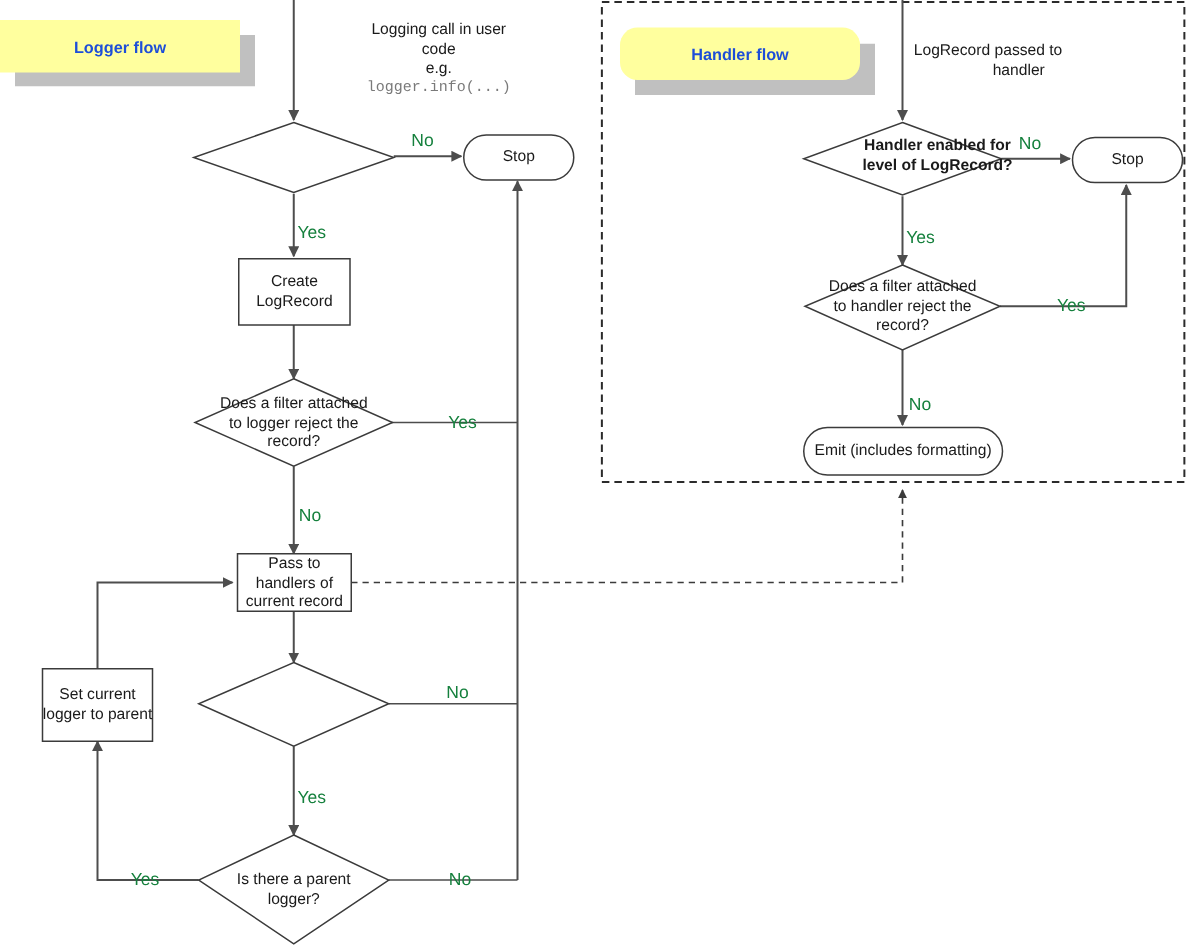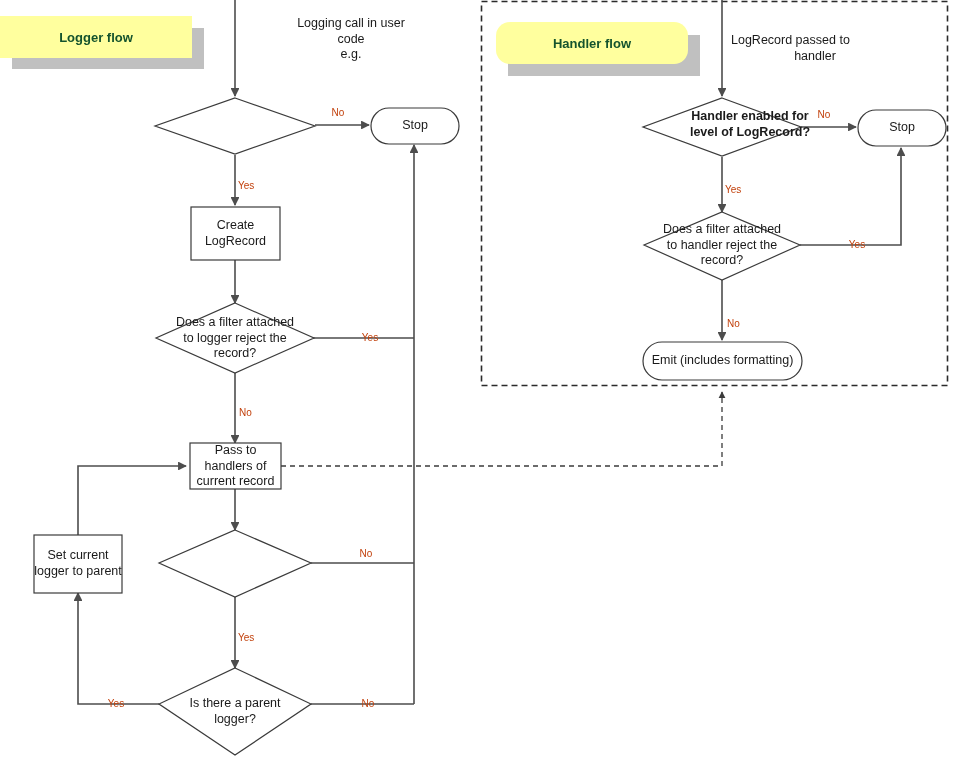--- a/index.html
+++ b/index.html
@@ -59,22 +59,22 @@
     font-size: 12.5px;
     color: #1a1a1a;
     line-height: 15.5px;
     text-align: center;
     white-space: pre-line;
     pointer-events: none;
   }
   .edge-label {
     position: absolute;
     font-family: "Liberation Sans", sans-serif;
-    font-size: 10px;
-    color: #c2410c;
+    font-size: 14px;
+    color: #15803d;
     line-height: 15px;
     text-align: center;
     white-space: nowrap;
   }
   .banner {
     position: absolute;
   }
   .banner-shadow {
     position: absolute;
     background: #c0c0c0;
@@ -83,21 +83,21 @@
     position: absolute;
     background: #ffff9e;
     display: flex;
     align-items: center;
     justify-content: center;
   }
   .banner-text {
     font-family: "Liberation Sans", sans-serif;
     font-size: 13px;
     font-weight: bold;
-    color: #14532d;
+    color: #1d4ed8;
   }
   .caption {
     position: absolute;
     font-family: "Liberation Sans", sans-serif;
     font-size: 12.5px;
     line-height: 15.5px;
     color: #1a1a1a;
     text-align: center;
   }
   .caption .mono {
@@ -200,20 +200,21 @@
     <div class="banner-shadow" style="left:508px; top:35px; width:192px; height:41px;"></div>
     <div class="banner-body" style="left:496px; top:22px; width:192px; height:42px;border-radius:14px;">
       <span class="banner-text">Handler flow</span>
     </div>
   </div>
 
   <div class="caption" style="left:245px; top:16px; width:212px;">
     <div>Logging call in user</div>
     <div>code</div>
     <div>e.g.</div>
+    <div class="mono">logger.info(...)</div>
   </div>
 
   <div class="caption" style="left:731px; top:33px; width:200px; text-align:left;">
     <div>LogRecord passed to</div>
     <div style="text-align:center; width:168px;">handler</div>
   </div>
 
 
   <div class="node-label" style="left:371px; top:118px; width:88px;">Stop</div>
 

